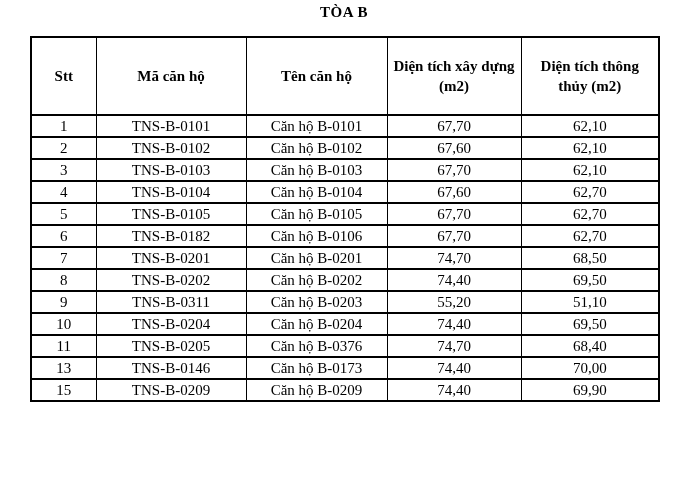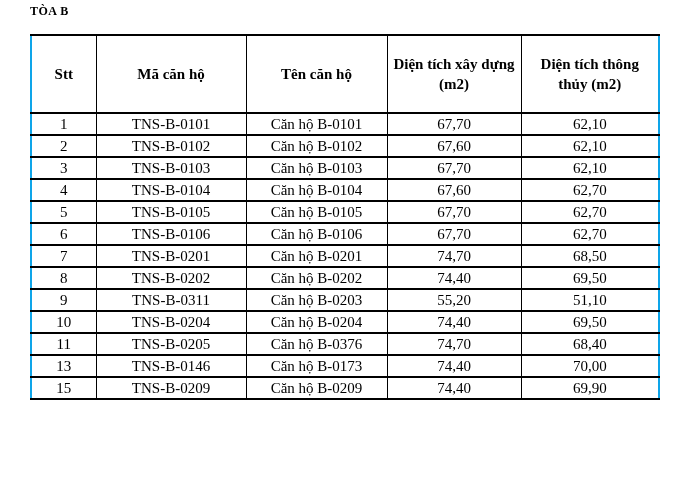--- a/index.html
+++ b/index.html
@@ -14,30 +14,31 @@
     color: #000000;
     position: relative;
   }
   .page {
     position: absolute;
     left: 30px;
     top: 4px;
     width: 628px;
   }
   .title {
+    text-align: center;
     font-weight: bold;
-    font-size: 12px;
+    font-size: 15px;
     letter-spacing: 0.5px;
     margin: 0 0 6px 0;
   }
   table.units {
     border-collapse: collapse;
     table-layout: fixed;
     width: 628px;
-    border: 2px solid #0ea5e9;
+    border: 2px solid #000000;
     margin-top: 15px;
   }
   table.units th,
   table.units td {
     border-left: 1px solid #000000;
     border-right: 1px solid #000000;
     border-top: 2px solid #000000;
     border-bottom: 2px solid #000000;
     text-align: center;
     vertical-align: middle;
@@ -115,21 +116,21 @@
   </tr>
         <tr>
     <td>5</td>
     <td>TNS-B-0105</td>
     <td>Căn hộ B-0105</td>
     <td>67,70</td>
     <td>62,70</td>
   </tr>
         <tr>
     <td>6</td>
-    <td>TNS-B-0106</td>
+    <td>TNS-B-0182</td>
     <td>Căn hộ B-0106</td>
     <td>67,70</td>
     <td>62,70</td>
   </tr>
         <tr>
     <td>7</td>
     <td>TNS-B-0201</td>
     <td>Căn hộ B-0201</td>
     <td>74,70</td>
     <td>68,50</td>

